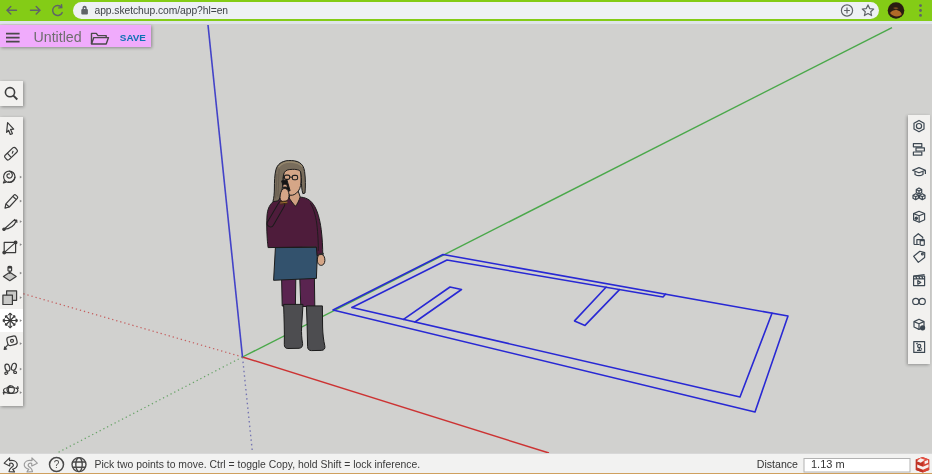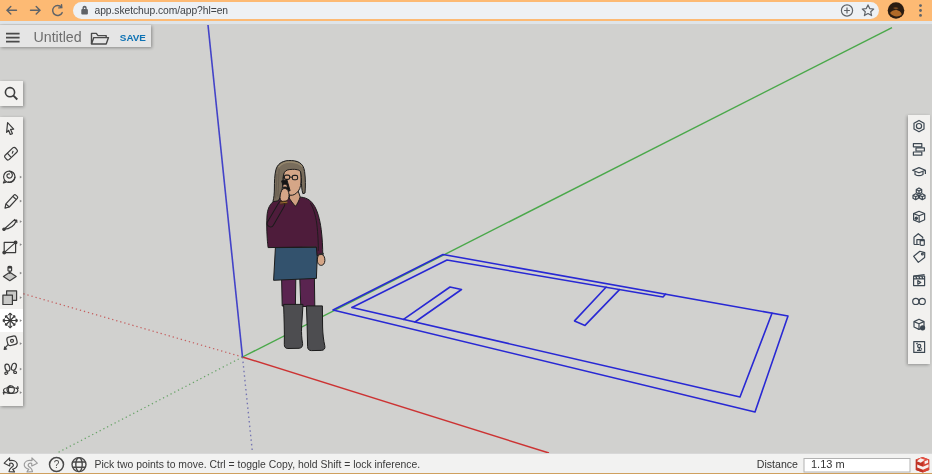--- a/index.html
+++ b/index.html
@@ -67,21 +67,21 @@
     <path d="M270.5,223.5 L281.3,204.8" stroke="#4e1c3b" stroke-width="5.6" stroke-linecap="round" fill="none"></path>
 
     <path d="M282.8,188.9 C284.8,188.1 286.8,188.5 287.8,190.3 C289.2,192.9 289.4,195.8 288.6,198.2 C287.8,200.6 286.0,201.9 283.6,201.8 C281.4,201.7 280.0,200.2 280.0,197.6 C280.0,194.0 281.2,190.5 282.8,188.9 Z" fill="#d5a687"></path>
     <path d="M283.1,184.6 C284.6,183.9 286.3,184.2 287.1,185.6 L287.9,187.6 C286.5,186.9 284.3,186.8 282.6,187.5 Z" fill="#d5a687"></path>
 
     <path d="M280.1,201.6 L287.3,200.8 M280.3,204.3 L287.5,203.5" stroke="#4b2e16" stroke-width="0.9" fill="none"></path>
     <path d="M280.2,203 L287.4,202.2" stroke="#a57a28" stroke-width="0.9" fill="none"></path>
   </g>
 </svg>
 
-<div class="abs" style="left:0;top:0;width:932px;height:21px;background:#fdba74;">
+<div class="abs" style="left:0;top:0;width:932px;height:21px;background:#84cc16;">
   <div class="abs" style="left:73px;top:2px;width:806px;height:17px;background:#eef1f4;border-radius:8.5px;"></div>
   <svg class="abs" style="left:0;top:0;" width="932" height="21" viewBox="0 0 932 21">
     <g stroke="#5f6368" stroke-width="1.4" fill="none" stroke-linecap="round">
       <path d="M16.5,10.3 L7.5,10.3 M10.8,6.6 L7,10.3 L10.8,14"></path>
       <path d="M30.5,10.3 L39.5,10.3 M36.2,6.6 L40,10.3 L36.2,14"></path>
       <path d="M61.5,7.2 A5,5 0 1 0 62.2,12.6 M61.5,4.6 L61.8,7.6 L58.8,7.9"></path>
     </g>
     <g fill="#5f6368">
       <rect x="81.3" y="9" width="6.6" height="5.4" rx="1"></rect>
       <path d="M82.5,9.5 L82.5,7.8 A2.1,2.1 0 0 1 86.7,7.8 L86.7,9.5 L85.3,9.5 L85.3,7.9 A0.8,0.8 0 0 0 83.9,7.9 L83.9,9.5 Z"></path>
@@ -96,21 +96,21 @@
     <path d="M890,13 C892,10.5 895,9.5 898,10.5 C900.5,11.4 902,13.5 901.5,15 C898,17.5 892.5,16.5 890,13 Z" fill="#b06a28"></path>
     <path d="M893,8 C894.5,7 897,7 898.5,8.2 L896,9.5 Z" fill="#7a4a20"></path>
     <g fill="#5f6368">
       <circle cx="920.5" cy="5.6" r="1.4"></circle>
         <circle cx="920.5" cy="10.5" r="1.4"></circle>
         <circle cx="920.5" cy="15.4" r="1.4"></circle>
     </g>
   </svg>
 </div>
 
-<div class="abs" style="left:0;top:25px;width:151px;height:22px;background:#e5e5e5;box-shadow:1px 1px 3px rgba(0,0,0,.33);">
+<div class="abs" style="left:0;top:25px;width:151px;height:22px;background:#f0abfc;box-shadow:1px 1px 3px rgba(0,0,0,.33);">
   <svg class="abs" style="left:0;top:0;" width="151" height="22" viewBox="0 0 151 22">
     <g stroke="#4a4a4a" stroke-width="1.7" fill="none">
       <path d="M6,8.6 L19.6,8.6 M6,12.6 L19.6,12.6 M6,16.6 L19.6,16.6"></path>
     </g>
     <text x="33.5" y="16.6" font-size="14.2" fill="#6e6e6e">Untitled</text>
     <g stroke="#4a4a4a" stroke-width="1.4" fill="none" stroke-linejoin="round">
       <path d="M91.5,19 L91.5,8.4 L96.3,8.4 L98,10.6 L106.2,10.6 L106.2,12.6"></path>
       <path d="M91.5,19 L93.8,12.6 L108.5,12.6 L106.2,19 Z"></path>
     </g>
     <text x="119.8" y="16.2" font-size="9.9" font-weight="bold" fill="#0e72b4">SAVE</text>

